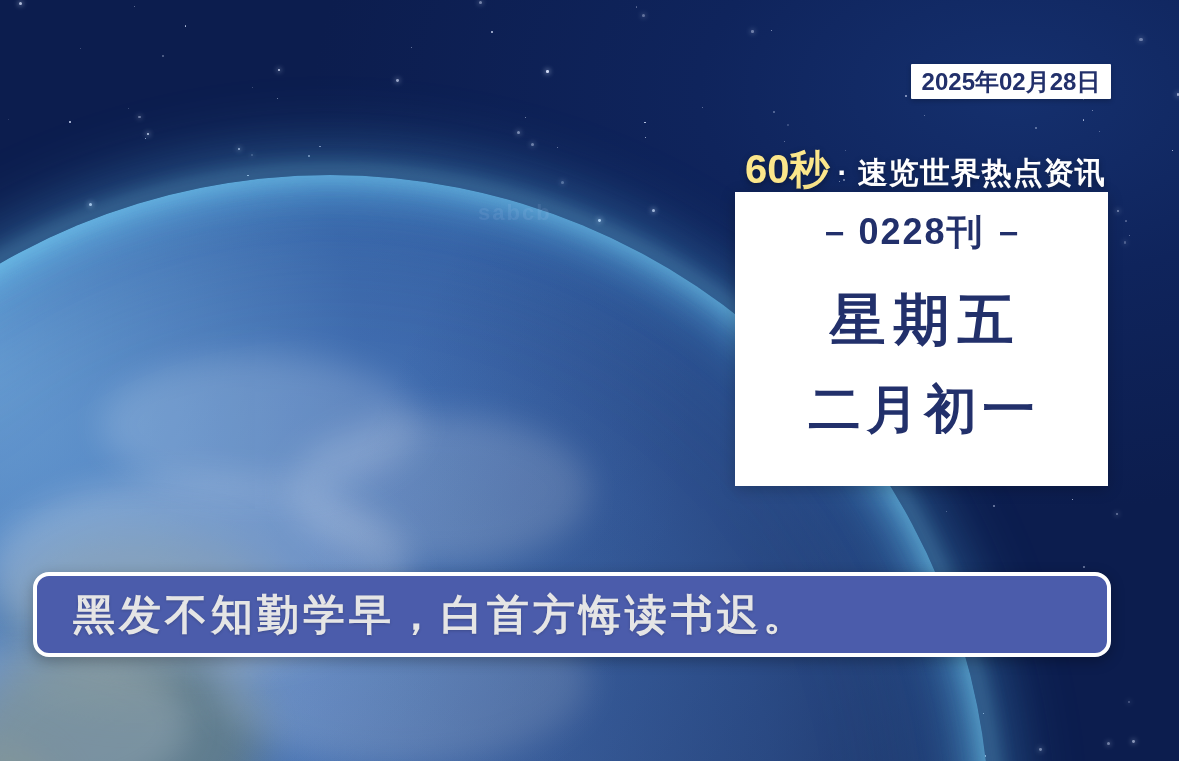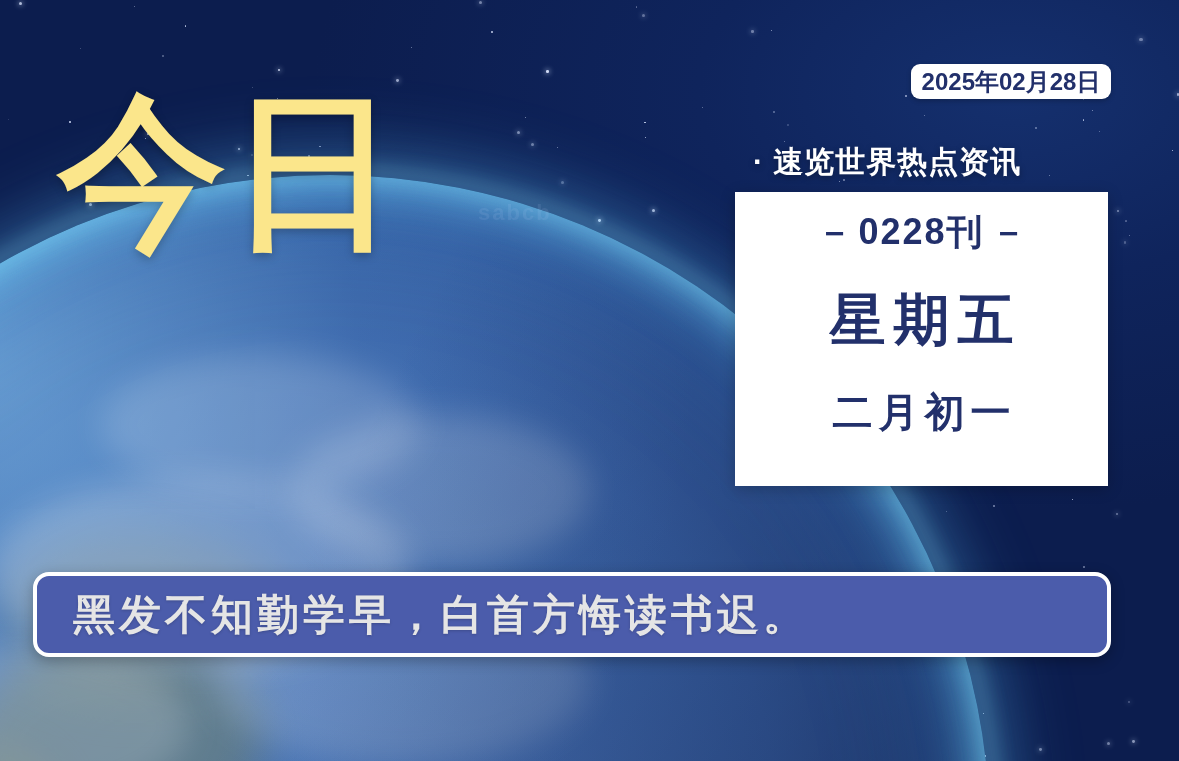--- a/index.html
+++ b/index.html
@@ -106,21 +106,21 @@
     margin-top:-14px;
     text-shadow:0 3px 12px rgba(10,25,60,0.35);
   }
 
   
   .date-badge {
     position:absolute;
     left:911px; top:64px;
     width:200px; height:35px;
     background:#ffffff;
-    border-radius:9px;
+    border-radius:1px;
     display:flex; align-items:center; justify-content:center;
     color:#22306b;
     font-size:24px; font-weight:bold;
     letter-spacing:0px;
     box-shadow:0 2px 5px rgba(0,0,0,0.22);
   }
 
   
   .tagline {
     position:absolute;
@@ -161,23 +161,23 @@
   .issue .dash { letter-spacing:0; padding:0 6px; }
   .weekday {
     color:#22306b;
     font-size:56px; font-weight:bold;
     letter-spacing:8px;
     margin-top:26px;
     text-indent:8px;
   }
   .lunar {
     color:#22306b;
-    font-size:40px; font-weight:bold;
+    font-size:52px; font-weight:bold;
     letter-spacing:6px;
-    margin-top:26px;
+    margin-top:16px;
     text-indent:6px;
   }
 
   
   .quote-banner {
     position:absolute;
     left:33px; top:572px;
     width:1078px; height:85px;
     background:#4b5cab;
     border:4px solid #ffffff;
@@ -356,26 +356,26 @@
       </div>
     <div class="terminator"></div>
     <div class="limb-glow"></div>
   </div>
   <div class="limb-arc"></div>
   <div class="limb-arc2"></div>
 
   <div class="watermark">sabcb</div>
 
   <div class="headline">
-    <div class="hl-1">今日</div>
   </div>
 
   <div class="date-badge">2025年02月28日</div>
 
   <div class="tagline">
+    <span class="tag-60">60秒</span>
     <span class="tag-rest">· 速览世界热点资讯</span>
   </div>
 
   <div class="info-card">
     <div class="issue">
       <span class="dash">－</span><span>0228刊</span><span class="dash">－</span>
     </div>
     <div class="weekday">星期五</div>
     <div class="lunar">二月初一</div>
   </div>

